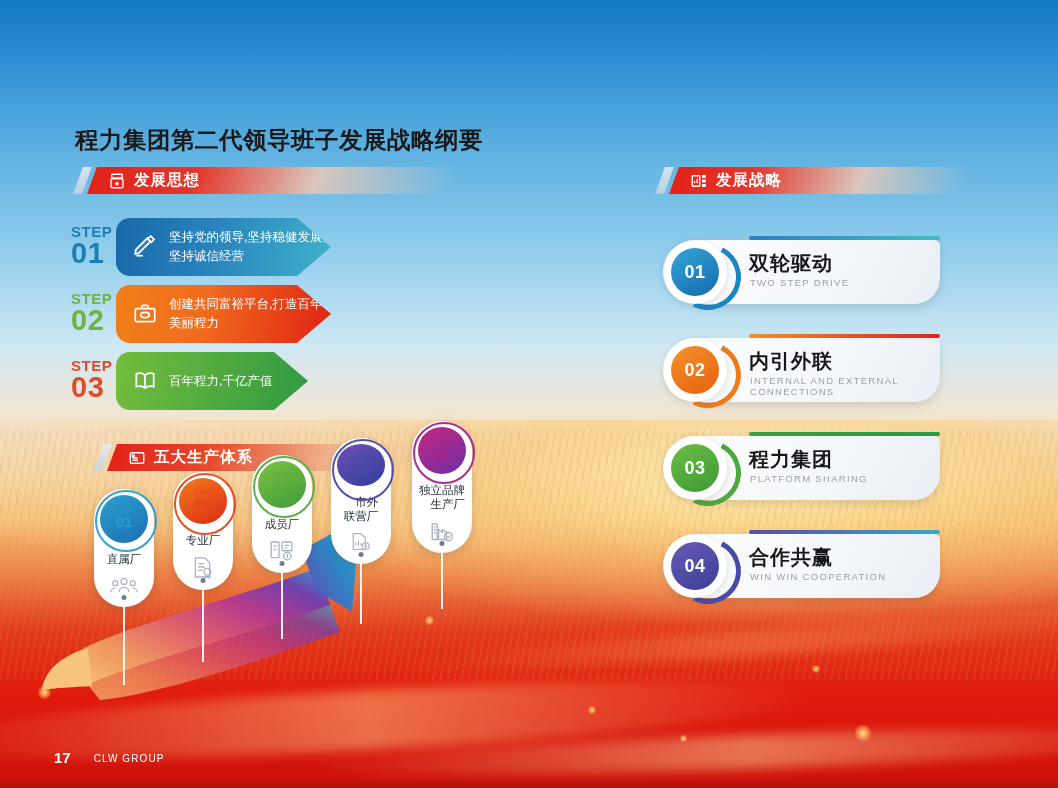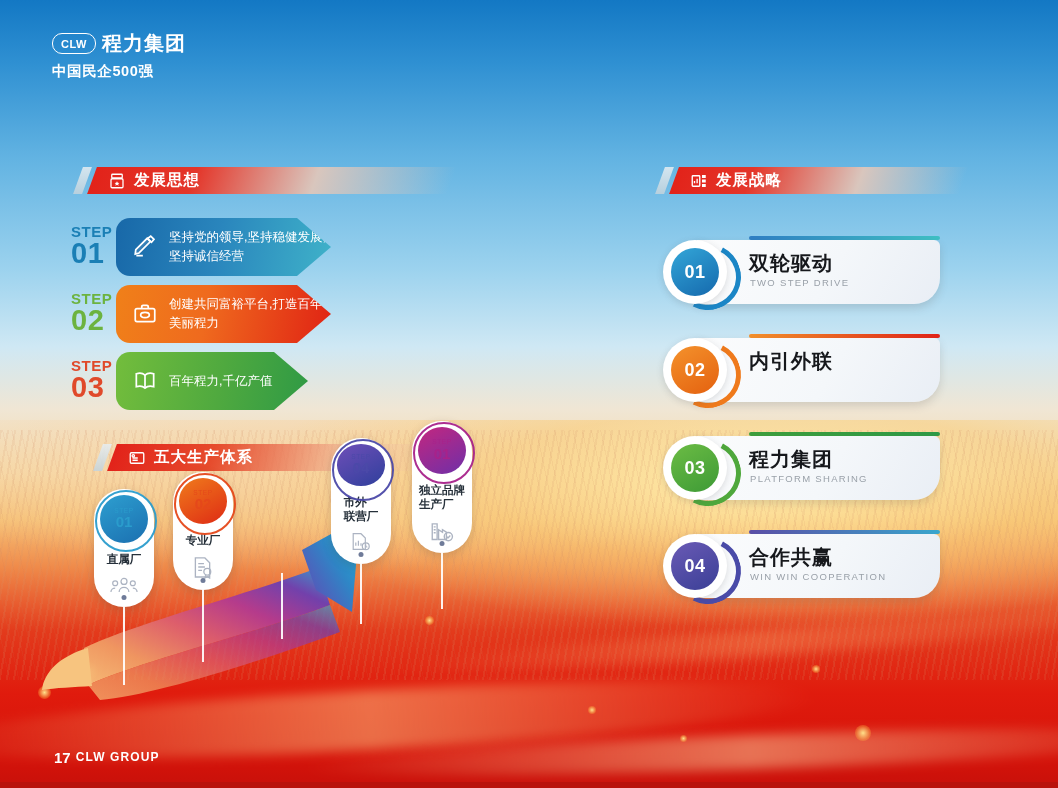--- a/index.html
+++ b/index.html
@@ -120,21 +120,21 @@
     margin-top:6px;width:48px;height:48px;border-radius:50%;
     display:flex;flex-direction:column;align-items:center;justify-content:center;
     color:#fff;position:relative;
   }
   .pill .circ .ring{
     position:absolute;left:-5px;top:-5px;width:58px;height:58px;border-radius:50%;
     border:2.4px solid currentColor;opacity:.95;
   }
   .pill .circ .st{font-size:6.5px;letter-spacing:.6px;line-height:1;opacity:.95;}
   .pill .circ .nm{font-size:15px;font-weight:bold;line-height:1.05;}
-  .pill .plabel{margin-top:9px;font-size:11.5px;font-weight:bold;color:#26303a;text-align:left;line-height:1.25;}
+  .pill .plabel{margin-top:9px;font-size:11.5px;font-weight:normal;color:#26303a;text-align:right;line-height:1.25;}
   .pill .picon{margin-top:9px;margin-bottom:11px;opacity:.5;}
   .pill .dot{position:absolute;bottom:7px;left:50%;transform:translateX(-50%);width:5px;height:5px;border-radius:50%;background:#4b5a80;opacity:.8;}
   .stem{position:absolute;width:1.6px;background:rgba(255,255,255,.92);}
 
   
   .scard{position:absolute;left:657px;width:283px;height:72px;}
   .scard .cap{
     position:absolute;left:92px;top:0;width:191px;height:4px;border-radius:2px;
   }
   .scard .body{
@@ -160,51 +160,45 @@
   }
   .scard .cn{position:absolute;left:92px;top:14px;font-size:20px;font-weight:bold;color:#16181c;letter-spacing:1px;}
   .scard .en{position:absolute;left:93px;top:41px;font-size:9.5px;color:#9aa1a9;letter-spacing:1.3px;}
 
   .footnote{
     position:absolute;left:657px;top:616px;width:300px;
     font-size:14.5px;font-weight:bold;color:#20242a;line-height:1.62;
   }
 
   
-  .pagenum{position:absolute;left:54px;bottom:22px;display:flex;align-items:flex-end;gap:5px;color:#fff;}
+  .pagenum{position:absolute;left:54px;bottom:22px;display:flex;align-items:flex-end;gap:23px;color:#fff;}
   .pagenum .n{font-size:15px;font-weight:bold;}
-  .pagenum .t{font-size:12px;font-weight:bold;letter-spacing:1.1px;padding-bottom:2px;}
+  .pagenum .t{font-size:10px;font-weight:normal;letter-spacing:1.1px;padding-bottom:2px;}
 </style>
 </head>
 <body>
 
 <div id="slide">
 
   <div class="bg-glow"></div>
   <div class="bg-mountain"></div>
   <div class="bg-streak s1"></div>
   <div class="bg-streak s2"></div>
   <div class="bg-streak s3"></div>
   <div class="spark" style="left:38px;top:686px;width:13px;height:13px"></div>
   <div class="spark" style="left:80px;top:662px;width:18px;height:18px"></div>
   <div class="spark" style="left:425px;top:616px;width:9px;height:9px"></div>
   <div class="spark" style="left:588px;top:706px;width:8px;height:8px"></div>
   <div class="spark" style="left:680px;top:735px;width:7px;height:7px"></div>
   <div class="spark" style="left:855px;top:725px;width:16px;height:16px"></div>
   <div class="spark" style="left:812px;top:665px;width:8px;height:8px"></div>
   <div class="bottombar"></div>
 
-  <div class="logo">
-    <div class="logo-row">
-      <div class="logo-mark">CLW</div>
-      <div class="logo-cn">程力集团</div>
-    </div>
-    <div class="logo-sub">中国民企500强</div>
-  </div>
-
+
+  <div class="page-title">程力集团第二代领导班子发展战略纲要</div>
 
   <div class="banner" id="banner1">
     <div class="tick"></div>
     <div class="body">
         <div class="inner">
       <svg class="bicon" viewBox="0 0 24 24" fill="none" stroke="#fff" stroke-width="1.7">
         <rect x="5" y="3" width="14" height="5" rx="1"></rect>
         <rect x="4" y="9" width="16" height="12" rx="1.5"></rect>
         <path d="M12 12.3l1 2 2.2.2-1.6 1.5.5 2.2-2.1-1.1-2.1 1.1.5-2.2-1.6-1.5 2.2-.2z" fill="#fff" stroke="none"></path>
       </svg>
@@ -337,20 +331,37 @@
     <svg class="picon" width="22" height="24" viewBox="0 0 22 24" fill="none" stroke="#5b6a86" stroke-width="1.4">
       <path d="M3 2h10l5 5v15H3z"></path>
         <path d="M6 8h6M6 11.5h7M6 15h4"></path>
       <circle cx="15.5" cy="16.5" r="3.6"></circle>
         <path d="M13.8 20l-.6 3 2.3-1.3 2.3 1.3-.6-3"></path>
     </svg>
     <div class="dot"></div>
   </div>
   <div class="stem" style="left:202px;top:590px;height:72px"></div>
 
+  <div class="pill" style="left:252px;top:455px;height:118px">
+    <div class="circ" style="background:linear-gradient(150deg,#7dc242,#3f9c3c);color:#56ab3c">
+      <div class="ring"></div>
+      <span class="st">STEP</span>
+      <span class="nm">03</span>
+    </div>
+    <div class="plabel">成员厂</div>
+    <svg class="picon" width="26" height="22" viewBox="0 0 26 22" fill="none" stroke="#5b6a86" stroke-width="1.4">
+      <rect x="2" y="2" width="8" height="16" rx="1"></rect>
+        <path d="M4.5 6h3M4.5 9.5h3"></path>
+      <rect x="13" y="2" width="10" height="9" rx="1"></rect>
+        <path d="M15.5 5.5h5M15.5 8h3"></path>
+      <circle cx="18.5" cy="16.5" r="3.8"></circle>
+        <path d="M18.5 14.6v3.8"></path>
+    </svg>
+    <div class="dot"></div>
+  </div>
   <div class="stem" style="left:281px;top:573px;height:66px"></div>
 
   <div class="pill" style="left:331px;top:438px;height:126px">
     <div class="circ" style="background:linear-gradient(150deg,#6f4fb8,#2f3f9c);color:#4b49a8">
       <div class="ring"></div>
       <span class="st">STEP</span>
       <span class="nm">04</span>
     </div>
     <div class="plabel">
       <div>市外</div>
@@ -399,20 +410,21 @@
   </div>
 
   <div class="scard" style="top:334px">
     <div class="cap" style="background:linear-gradient(90deg,#f3912b,#e12318)"></div>
     <div class="body"></div>
     <div class="arc" style="color:#ef7a1c"></div>
     <div class="disc">
       <div class="inner" style="background:linear-gradient(150deg,#f4922c,#e4610f)">02</div>
     </div>
     <div class="cn">内引外联</div>
+    <div class="en">INTERNAL AND EXTERNAL CONNECTIONS</div>
   </div>
 
   <div class="scard" style="top:432px">
     <div class="cap" style="background:linear-gradient(90deg,#3e9f3d,#2e9a47)"></div>
     <div class="body"></div>
     <div class="arc" style="color:#4fa83c"></div>
     <div class="disc">
       <div class="inner" style="background:linear-gradient(150deg,#6cbc44,#3d9a36)">03</div>
     </div>
     <div class="cn">程力集团</div>

